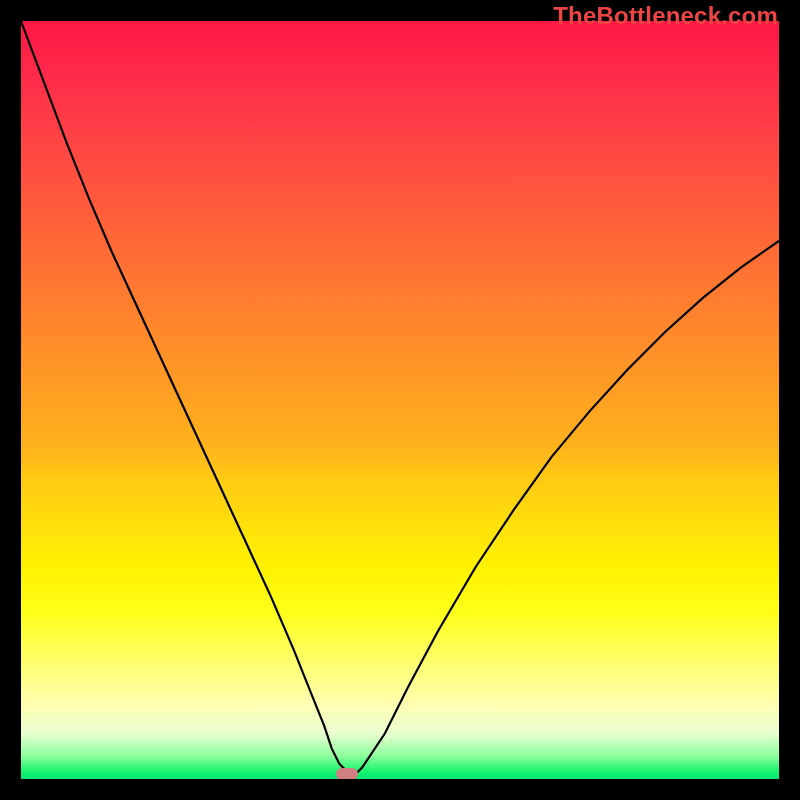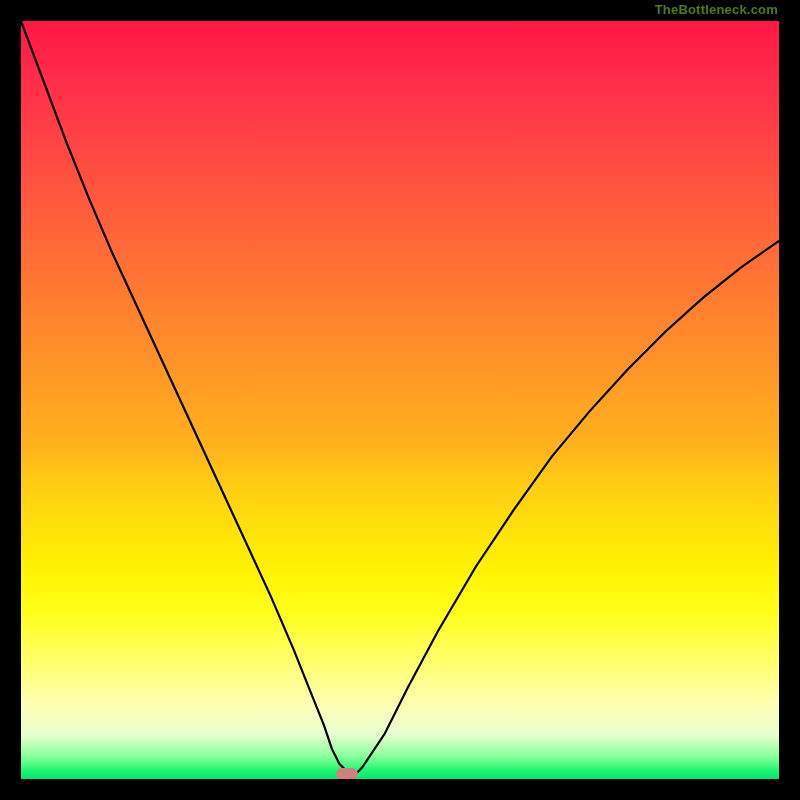--- a/index.html
+++ b/index.html
@@ -52,22 +52,22 @@
     width: 22px;
     height: 12px;
     border-radius: 6px;
     background: #d08080;
   }
 
   .watermark {
     position: absolute;
     top: 2px;
     right: 22px;
-    color: #4d7c0f;
-    font-size: 13px;
+    color: #ef4444;
+    font-size: 24px;
     font-weight: 600;
     letter-spacing: 0.2px;
   }
 </style>
 </head>
 <body>
 
 <div class="frame">
   <div class="plot">
     <svg class="curve-svg" viewBox="0 0 758 758" preserveAspectRatio="none">

